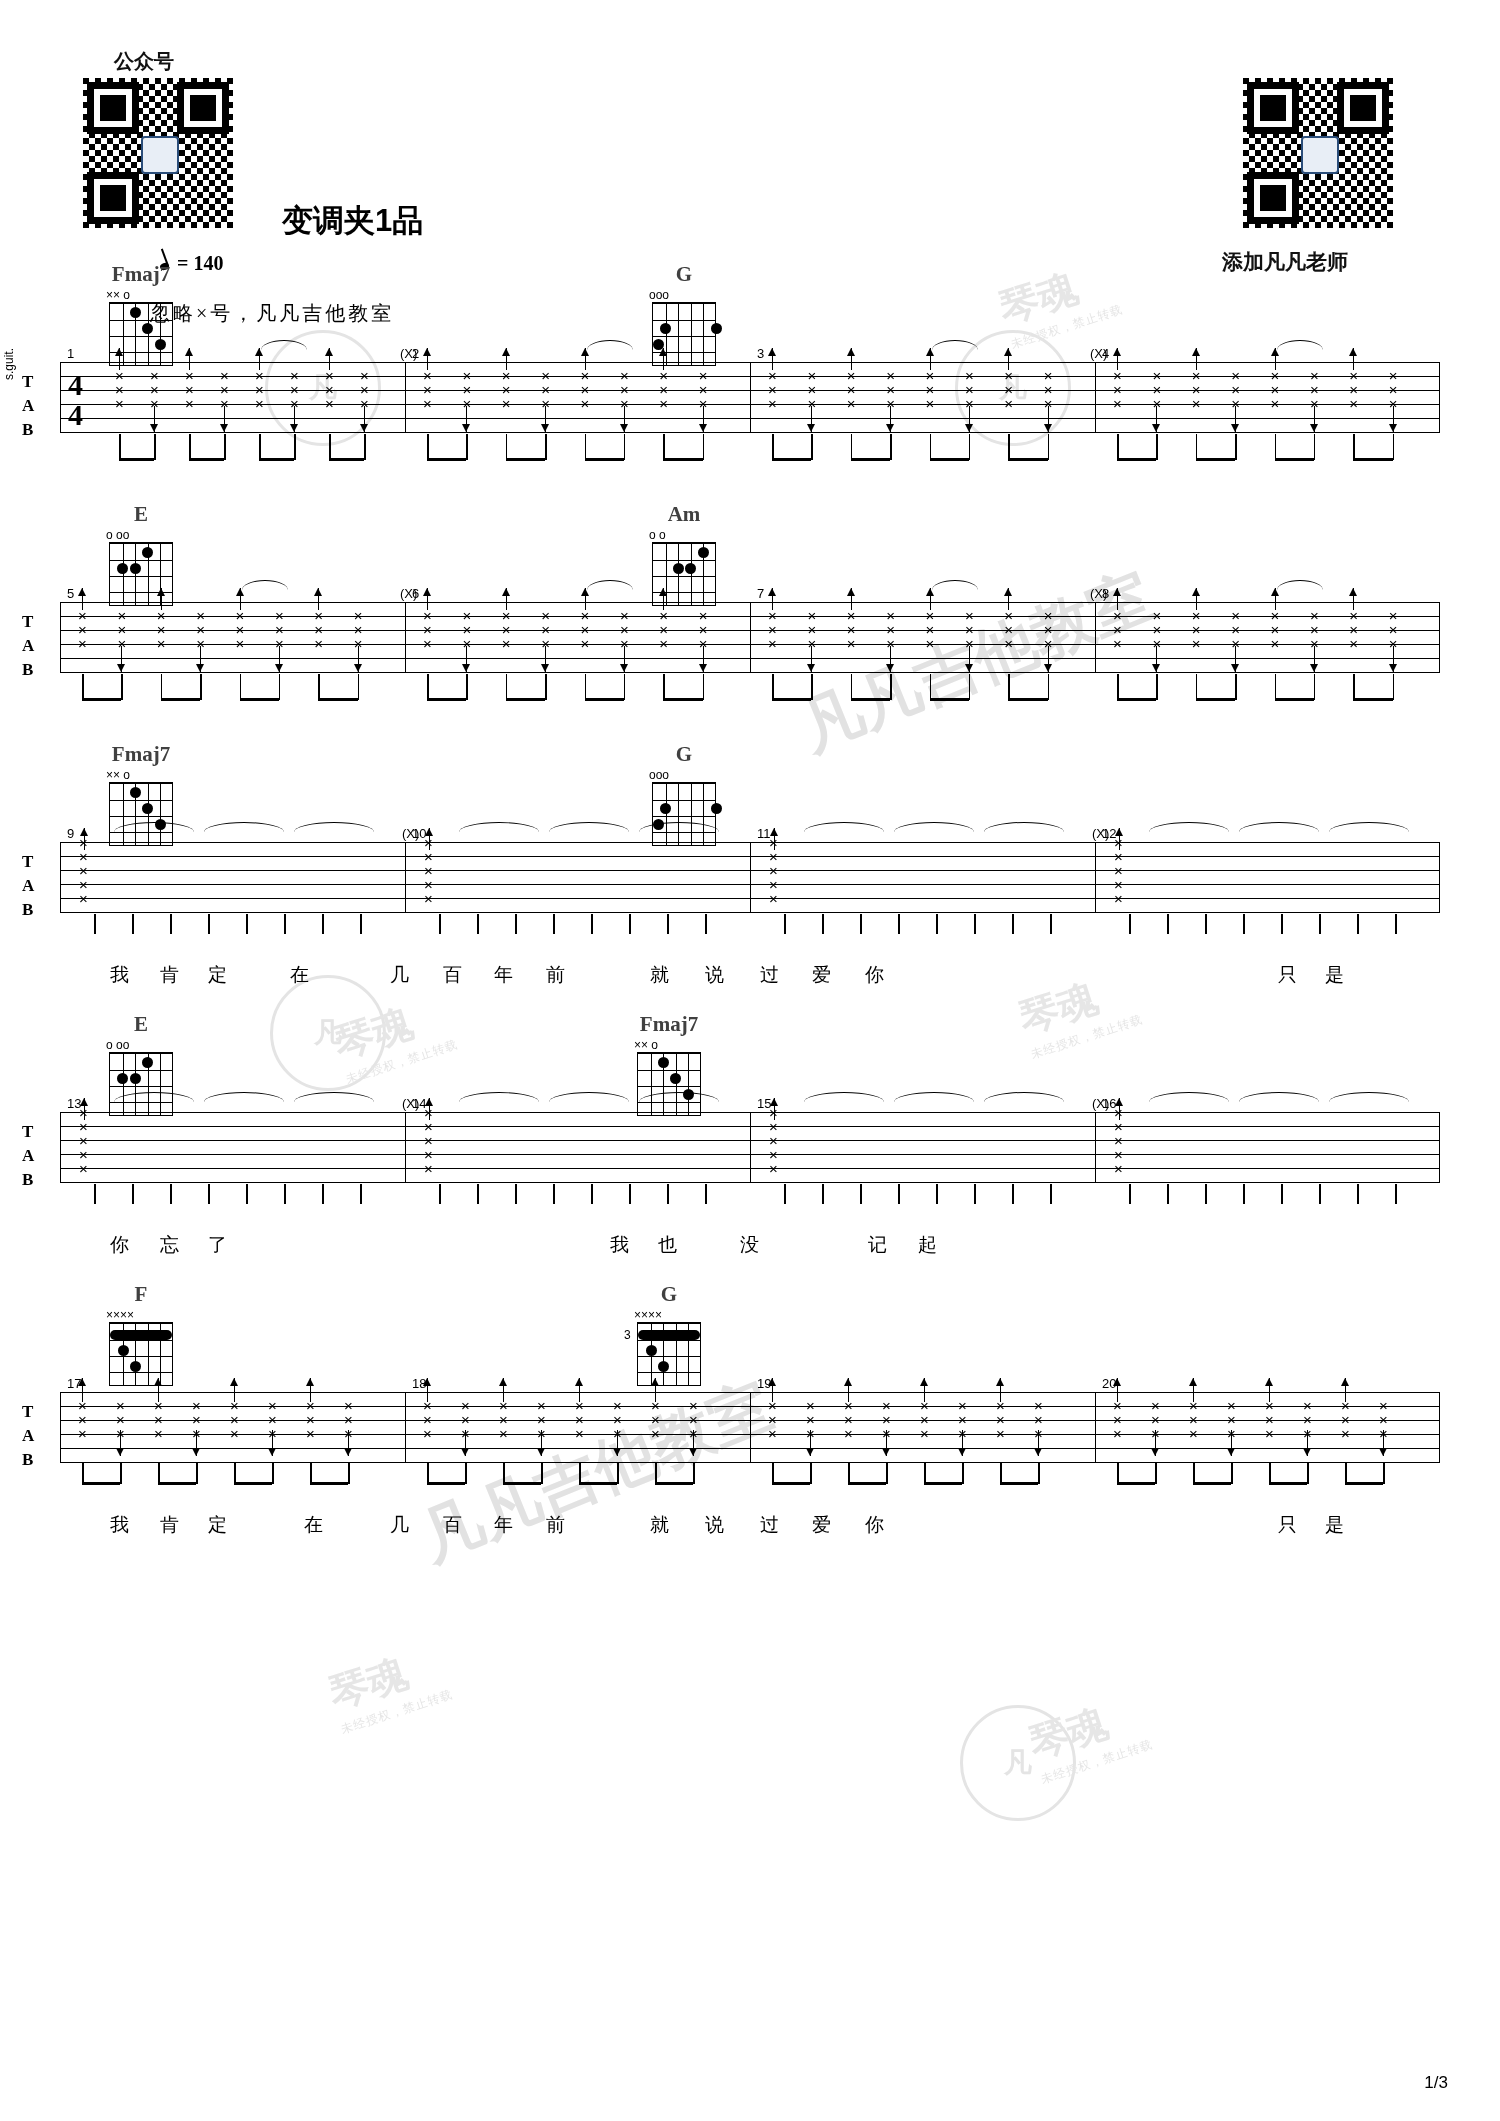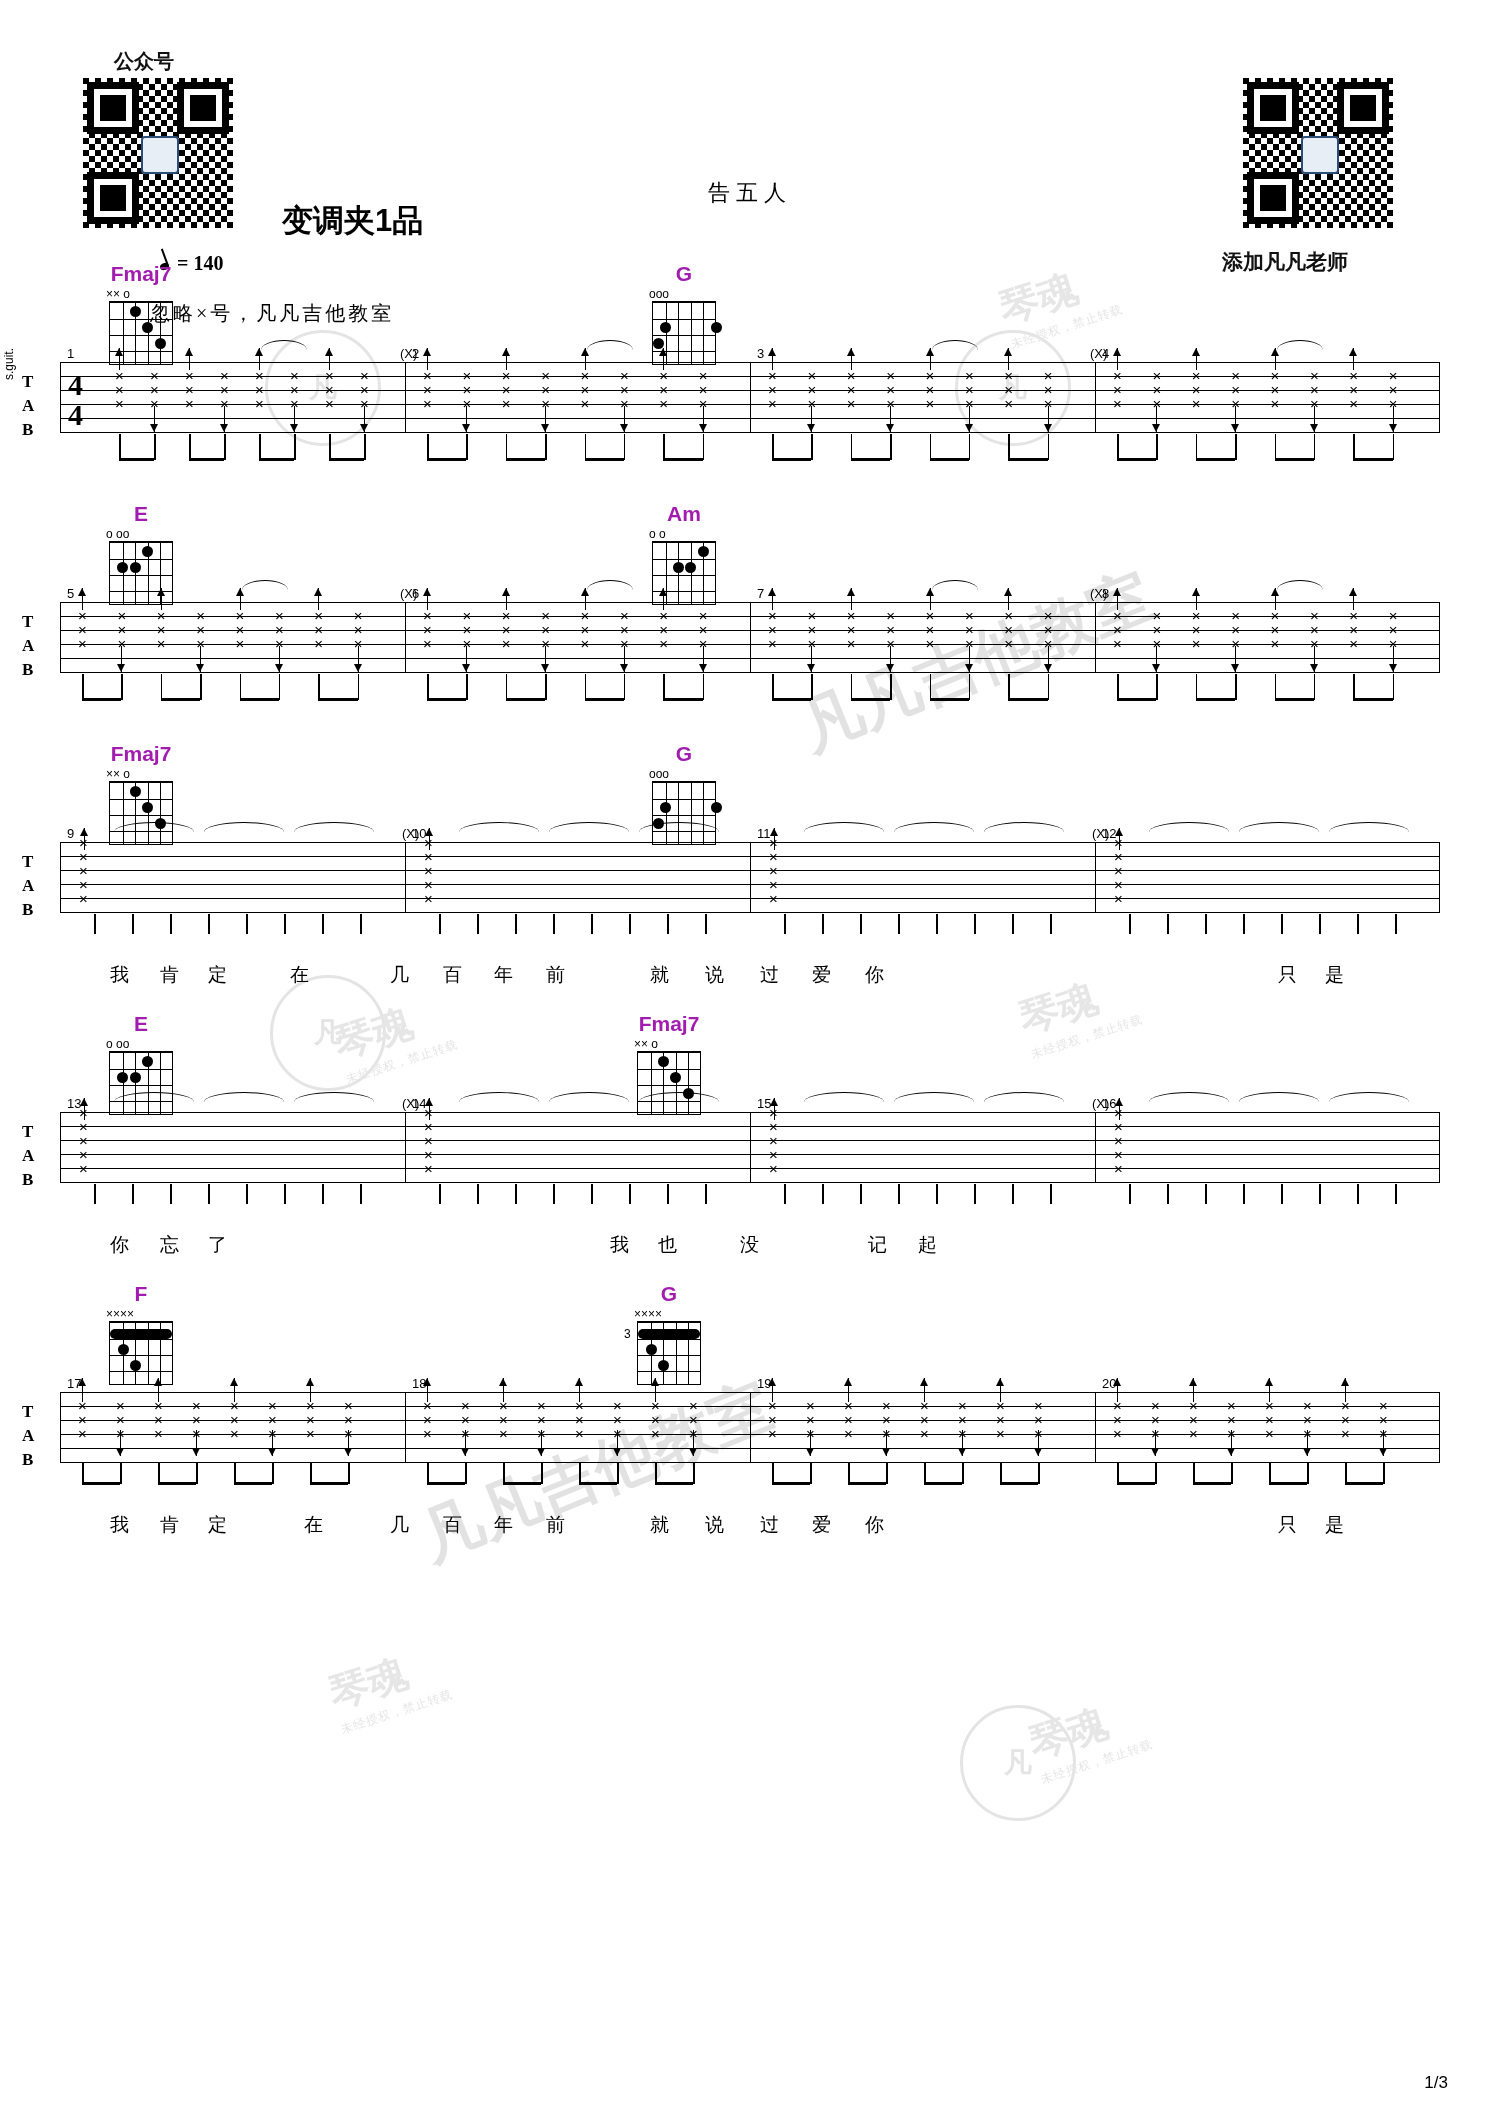--- a/index.html
+++ b/index.html
@@ -60,21 +60,21 @@
     font-family:"Liberation Serif",serif;font-size:62px;font-weight:bold;
     color:#e2e2e2;transform:rotate(-22deg);white-space:nowrap;
   }
   .wm-logo{width:110px;height:110px;border-radius:50%;border:3px solid #e4e4e4;}
   .wm-logo span{display:block;text-align:center;line-height:110px;font-size:28px;color:#e4e4e4;font-weight:bold;}
   .wm-qin{font-family:"Liberation Serif",serif;font-size:40px;font-weight:bold;color:#e6e6e6;transform:rotate(-18deg);white-space:nowrap;}
   .wm-qin small{display:block;font-size:12px;font-weight:normal;letter-spacing:1px;}
 
   
   .chordbox{position:absolute;width:78px;}
-  .chordbox .cname{text-align:center;font-family:Liberation Sans, sans-serif;font-size:21px;font-weight:bold;color:#a21caf;margin-bottom:2px;}
+  .chordbox .cname{text-align:center;font-family:Liberation Serif, serif;font-size:21px;font-weight:bold;color:#404040;margin-bottom:2px;}
   .chordbox .tops{height:13px;position:relative;}
   .chordbox .tops span{position:absolute;font-size:12px;font-family:"Liberation Sans",sans-serif;line-height:13px;color:#000;}
   .grid{position:relative;width:64px;height:64px;margin:0 auto;border:1px solid #000;border-top:2px solid #000;box-sizing:border-box;}
   .grid .v{position:absolute;top:0;bottom:0;width:1px;background:#000;}
   .grid .h{position:absolute;left:0;right:0;height:1px;background:#000;}
   .dot{position:absolute;width:11px;height:11px;background:#000;border-radius:50%;}
   .barre{position:absolute;height:10px;background:#000;border-radius:5px;}
   .fretnum{position:absolute;left:-14px;font-size:12px;font-family:"Liberation Sans",sans-serif;}
 
   
@@ -139,21 +139,20 @@
       </div>
       <div class="cor c2">
         <i></i>
       </div>
       <div class="cor c3">
         <i></i>
       </div>
     </div>
   <div class="teacher">添加凡凡老师</div>
 
-  <div class="song-artist">告五人</div>
   <div class="capo">变调夹1品</div>
   <div class="tempo"><span class="notehead"></span><span>= 140</span></div>
   <div class="note-line">忽略×号，凡凡吉他教室</div>
 
   <div class="pagenum">1/3</div>
 
 <div class="system" style="top:262px;">
       <div class="chordbox" style="left:42px;top:0px;">
         <div class="cname">Fmaj7</div>
         <div class="tops">

